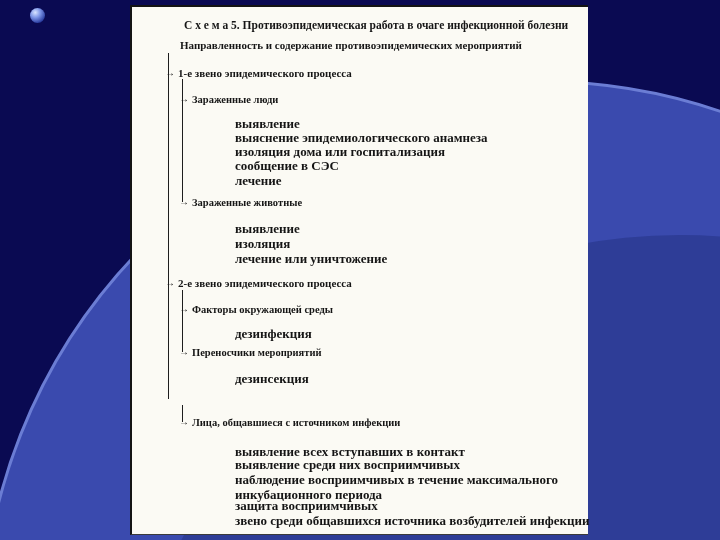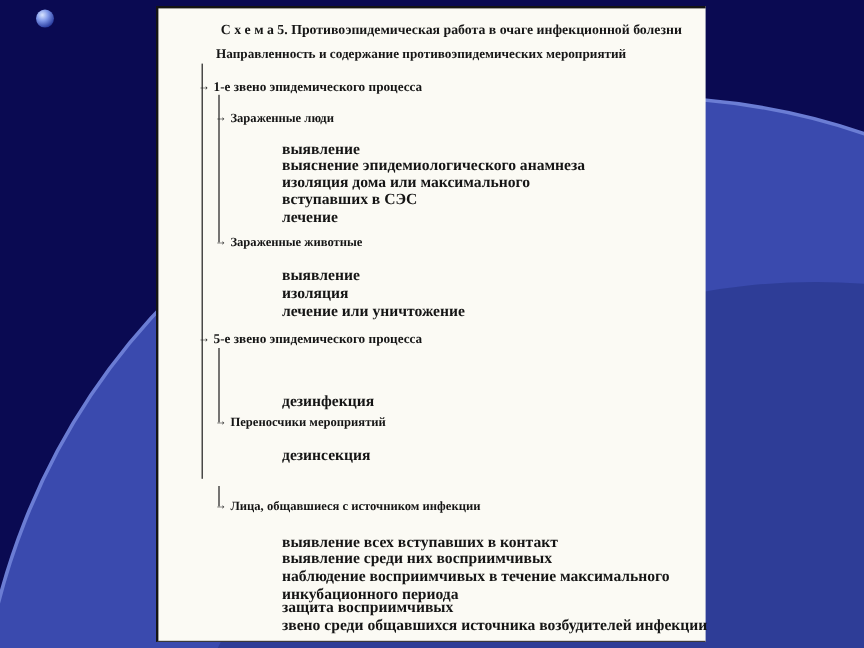--- a/index.html
+++ b/index.html
@@ -74,30 +74,31 @@
 
     <div class="vline" style="left:36px; top:46px; height:346px"></div>
     <div class="vline" style="left:50px; top:72px; height:123px"></div>
     <div class="vline" style="left:50px; top:283px; height:62px"></div>
     <div class="vline" style="left:50px; top:398px; height:17px"></div>
 
     <div class="row r1" style="top:60px"><span class="arr">→</span><span>1-е звено эпидемического процесса</span></div>
     <div class="row r2" style="top:87px"><span class="arr">→</span><span>Зараженные люди</span></div>
     <div class="row r3" style="top:110px"><span>выявление</span></div>
     <div class="row r3" style="top:124px"><span>выяснение эпидемиологического анамнеза</span></div>
-    <div class="row r3" style="top:138px"><span>изоляция дома или максимального</span></div>
-    <div class="row r3" style="top:152px"><span>вступавших в СЭС</span></div>
+    <div class="row r3" style="top:138px"><span>изоляция дома или госпитализация</span></div>
+    <div class="row r3" style="top:152px"><span>сообщение в СЭС</span></div>
     <div class="row r3" style="top:167px"><span>лечение</span></div>
 
     <div class="row r2" style="top:190px"><span class="arr">→</span><span>Зараженные животные</span></div>
     <div class="row r3" style="top:215px"><span>выявление</span></div>
     <div class="row r3" style="top:230px"><span>изоляция</span></div>
     <div class="row r3" style="top:245px"><span>лечение или уничтожение</span></div>
 
-    <div class="row r1" style="top:270px"><span class="arr">→</span><span>5-е звено эпидемического процесса</span></div>
+    <div class="row r1" style="top:270px"><span class="arr">→</span><span>2-е звено эпидемического процесса</span></div>
+    <div class="row r2" style="top:297px"><span class="arr">→</span><span>Факторы окружающей среды</span></div>
     <div class="row r3" style="top:320px"><span>дезинфекция</span></div>
     <div class="row r2" style="top:340px"><span class="arr">→</span><span>Переносчики мероприятий</span></div>
     <div class="row r3" style="top:365px"><span>дезинсекция</span></div>
 
     <div class="row r2" style="top:410px"><span class="arr">→</span><span>Лица, общавшиеся с источником инфекции</span></div>
     <div class="row r3" style="top:438px"><span>выявление всех вступавших в контакт</span></div>
     <div class="row r3 wrap" style="top:465px"><span>наблюдение восприимчивых в течение максимального инкубационного периода</span></div>
     <div class="row r3" style="top:451px"><span>выявление среди них восприимчивых</span></div>
     <div class="row r3" style="top:492px"><span>защита восприимчивых</span></div>
     <div class="row r3" style="top:507px"><span>звено среди общавшихся источника возбудителей инфекции</span></div>

